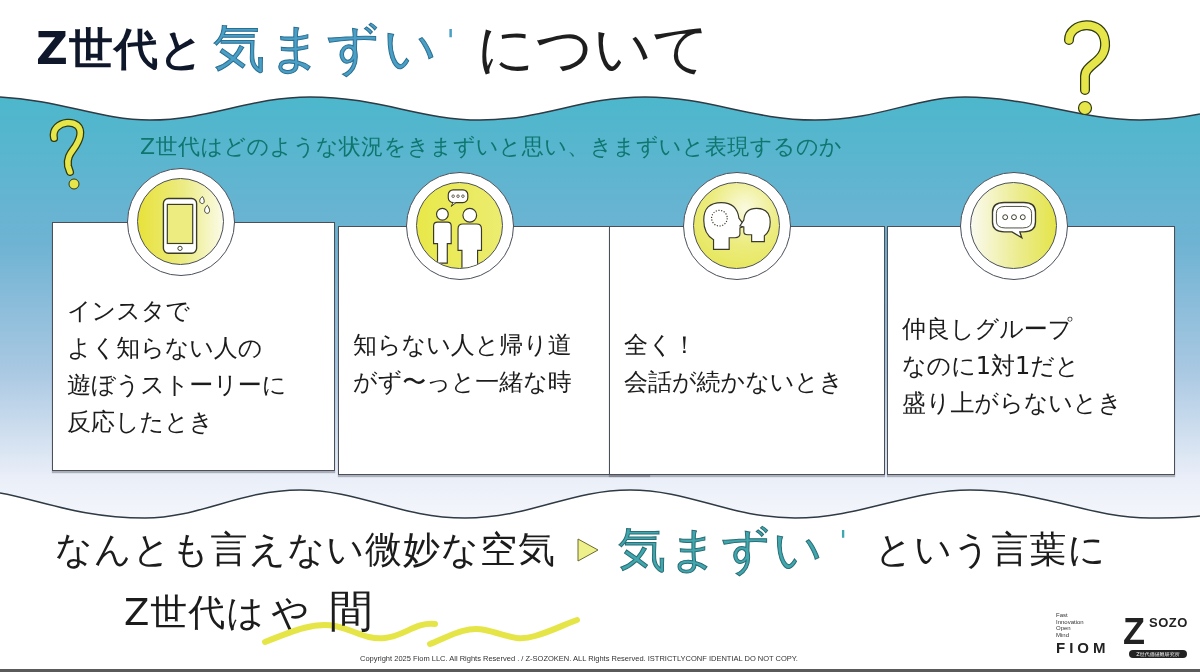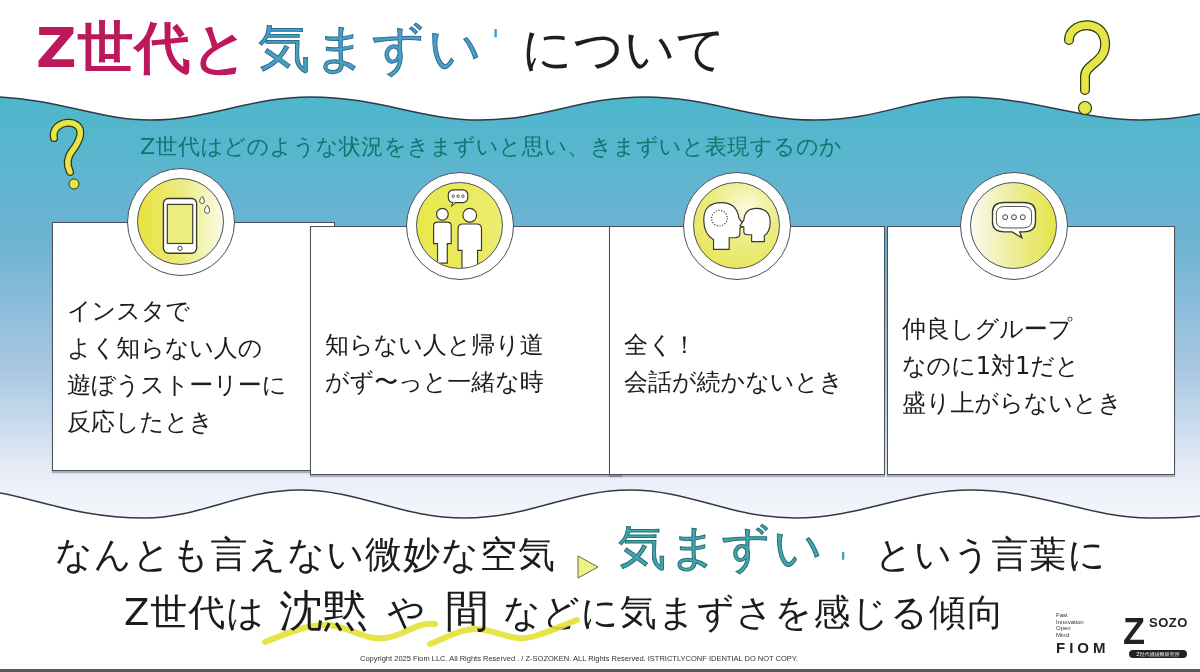--- a/index.html
+++ b/index.html
@@ -6,40 +6,40 @@
   html, body { width: 1200px; height: 672px; overflow: hidden; background: #ffffff; }
   body { position: relative; font-family: "DejaVu Sans", "Liberation Sans", sans-serif; color: #1c1c1c; }
 
   .slide { position: absolute; left: 0; top: 0; width: 1200px; height: 672px; background: #ffffff; overflow: hidden; }
 
   
   .band { position: absolute; left: 0; top: 0; width: 1200px; height: 672px; }
 
   
   .title { position: absolute; left: 36px; top: 14px; height: 70px; display: flex; align-items: center; white-space: nowrap; }
-  .title .t-black { font-size: 56px; font-weight: bold; color: #be185d; letter-spacing: 1px; }
+  .title .t-black { font-size: 44px; font-weight: bold; color: #0f172a; letter-spacing: 1px; }
   .title .t-blue { font-size: 52px; color: #4a9fc6; margin: 0 6px 0 8px; -webkit-text-stroke: 1px #2a6f92; letter-spacing: 4px; font-family: "DejaVu Sans", sans-serif; }
   .title .t-quote { font-size: 30px; color: #4a9fc6; margin: -18px 22px 0 0; }
-  .title .t-tail { font-size: 50px; color: #1e1e1e; }
+  .title .t-tail { font-size: 57px; color: #1e1e1e; }
 
   .subtitle { position: absolute; left: 140px; top: 132px; font-size: 22px; color: #0f766e; white-space: nowrap; letter-spacing: 0.5px; }
 
   
   .qmark { position: absolute; }
 
   
   .card { position: absolute; background: #ffffff; border: 1.5px solid #4a4f5a; box-shadow: 0 2px 1px rgba(60,60,70,0.35); }
   .card-text { position: absolute; left: 14px; right: 6px; font-size: 24px; line-height: 37px; color: #1c1c1c; white-space: pre-line; }
 
   .badge { position: absolute; width: 108px; height: 108px; border-radius: 50%; background: #ffffff; border: 1.5px solid #4a4f5a; }
   .badge-inner { position: absolute; left: 9px; top: 9px; width: 87px; height: 87px; border-radius: 50%; border: 1.5px solid #4a4f5a; overflow: hidden; }
   .badge-inner svg { width: 100%; height: 100%; display: block; }
 
   
-  .msg1 { position: absolute; left: 55px; top: 520px; height: 60px; display: flex; align-items: flex-end; white-space: nowrap; }
+  .msg1 { position: absolute; left: 55px; top: 520px; height: 60px; display: flex; align-items: center; white-space: nowrap; }
   .msg1 .m-black { font-size: 37px; color: #1c1c1c; letter-spacing: 1px; }
   .msg1 .m-arrow { margin: 0 18px 0 20px; }
   .msg1 .m-teal { font-size: 48px; color: #3fa7ad; -webkit-text-stroke: 1px #2a6d75; letter-spacing: 3px; }
   .msg1 .m-quote { font-size: 28px; color: #3fa7ad; margin: -18px 28px 0 14px; }
 
   .msg2 { position: absolute; left: 124px; top: 577px; height: 62px; display: flex; align-items: flex-end; white-space: nowrap; }
   .msg2 .m-black { font-size: 37px; color: #1c1c1c; letter-spacing: 1px; line-height: 52px; }
   .msg2 .m-big { font-size: 44px; color: #1c1c1c; line-height: 56px; margin: 0 14px; position: relative; z-index: 2; }
   .msg2 .m-ya { font-size: 37px; line-height: 52px; margin: 0 6px; }
 
@@ -110,21 +110,21 @@
       <svg viewBox="0 0 87 87">
         <rect x="26" y="20" width="34" height="56" rx="5" fill="#fff" stroke="#3a3a2a" stroke-width="1.4"></rect>
         <rect x="30" y="26" width="26" height="40" fill="#ecec80" stroke="#3a3a2a" stroke-width="1.2"></rect>
         <circle cx="43" cy="71" r="2.2" fill="none" stroke="#3a3a2a" stroke-width="1"></circle>
         <path d="M66,18 c-3,2 -4,6 -1,7 c3,1 4,-3 1,-7z" fill="#fff" stroke="#3a3a2a" stroke-width="1"></path>
         <path d="M71,27 c-3,2 -4,7 -1,8 c3,1 5,-3 1,-8z" fill="#fff" stroke="#3a3a2a" stroke-width="1"></path>
       </svg>
     </div>
   </div>
 
-  <div class="card" style="left:310px; top:226px; width:312px; height:249px;">
+  <div class="card" style="left:338px; top:226px; width:312px; height:249px;">
     <div class="card-text" style="top:100px;">知らない人と帰り道
 がず〜っと一緒な時</div>
   </div>
   <div class="badge" style="left:406px; top:172px;">
     <div class="badge-inner" style="background: linear-gradient(90deg,#e8e84a 0%,#ecec70 100%);">
       <svg viewBox="0 0 87 87">
         <rect x="32" y="7" width="20" height="13" rx="5" fill="#fff" stroke="#3a3a2a" stroke-width="1.2"></rect>
         <path d="M37,20 l-2,4 l5,-4" fill="#fff" stroke="#3a3a2a" stroke-width="1"></path>
         <circle cx="37" cy="13.5" r="1.3" fill="none" stroke="#3a3a2a" stroke-width="0.8"></circle>
         <circle cx="42" cy="13.5" r="1.3" fill="none" stroke="#3a3a2a" stroke-width="0.8"></circle>
@@ -178,24 +178,22 @@
     <span class="m-black">という言葉に</span>
   </div>
 
   <svg class="highlight" viewBox="0 0 330 50">
     <path d="M10,42 C40,30 60,22 80,26 C100,30 110,40 130,38 C150,36 160,22 180,24" fill="none" stroke="#e2e234" stroke-width="6" stroke-linecap="round" opacity="0.9"></path>
     <path d="M175,44 C195,36 210,26 230,30 C250,34 260,42 280,36 C300,30 310,24 322,20" fill="none" stroke="#e2e234" stroke-width="6" stroke-linecap="round" opacity="0.9"></path>
   </svg>
 
   <div class="msg2">
     <span class="m-black">Z世代は</span>
-    <span class="m-big">沈黙</span>
     <span class="m-ya">や</span>
     <span class="m-big">間</span>
-    <span class="m-black">などに気まずさを感じる傾向</span>
   </div>
 
   <div class="copyright">Copyright 2025 Fiom LLC. All Rights Reserved . / Z-SOZOKEN. ALL Rights Reserved. ISTRICTLYCONF IDENTIAL DO NOT COPY.</div>
 
   <div class="fiom">
     <div class="fiom-small">Fast</div>
     <div class="fiom-small">Innovation</div>
     <div class="fiom-small">Open</div>
     <div class="fiom-small">Mind</div>
     <div class="fiom-big">FIOM</div>

